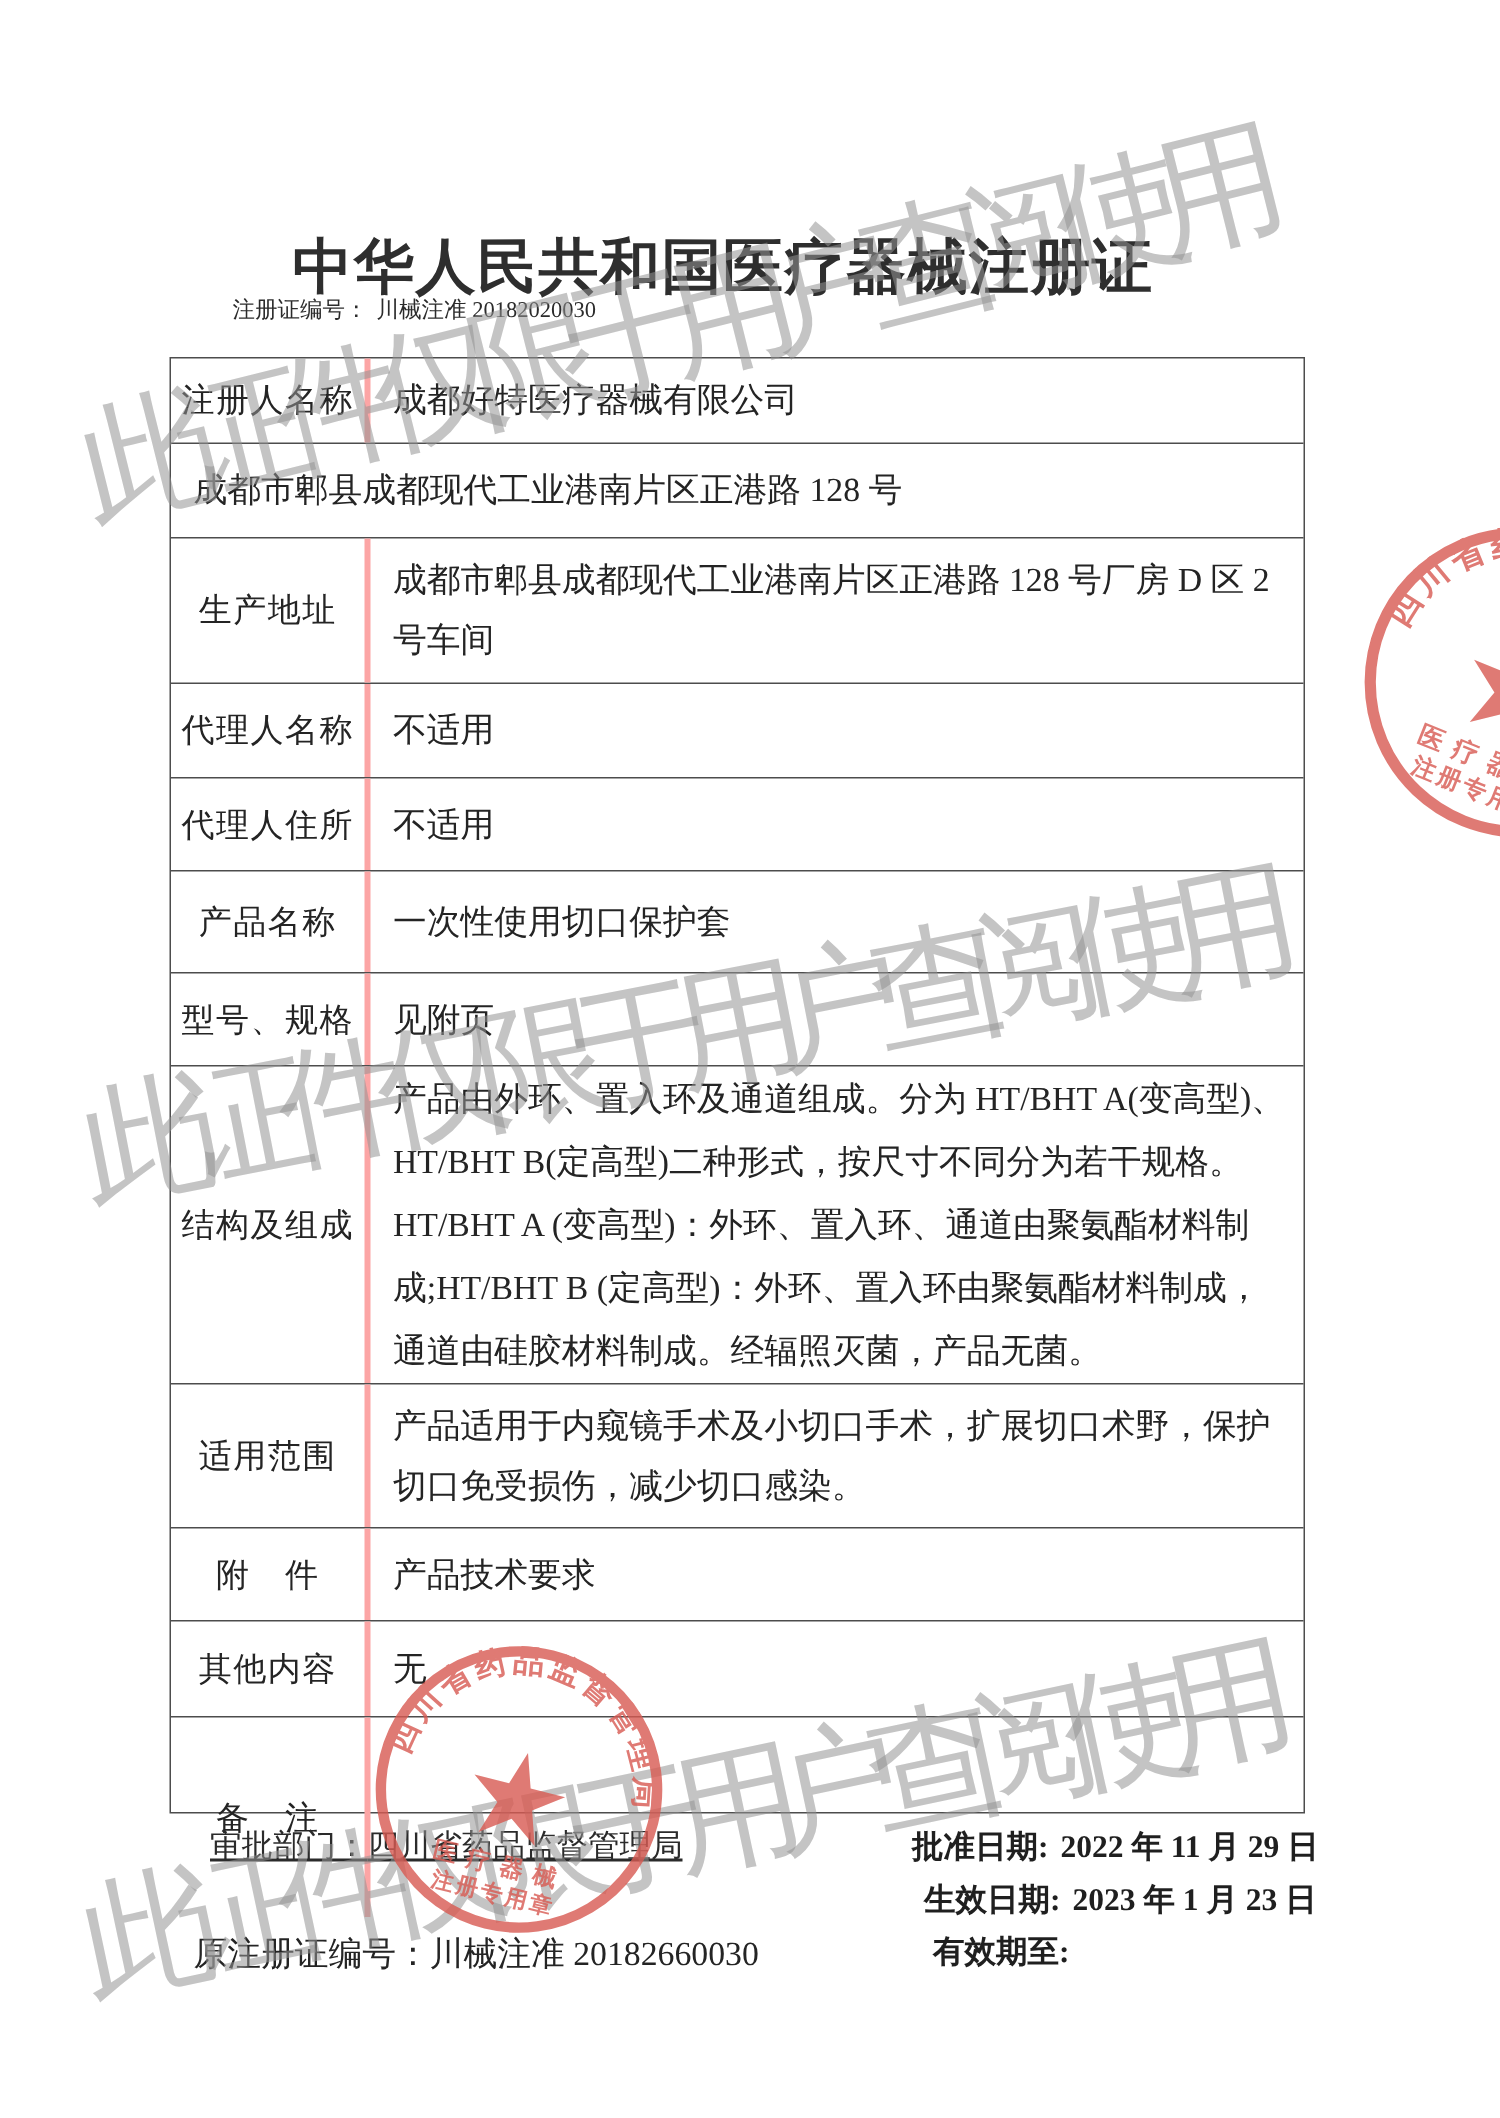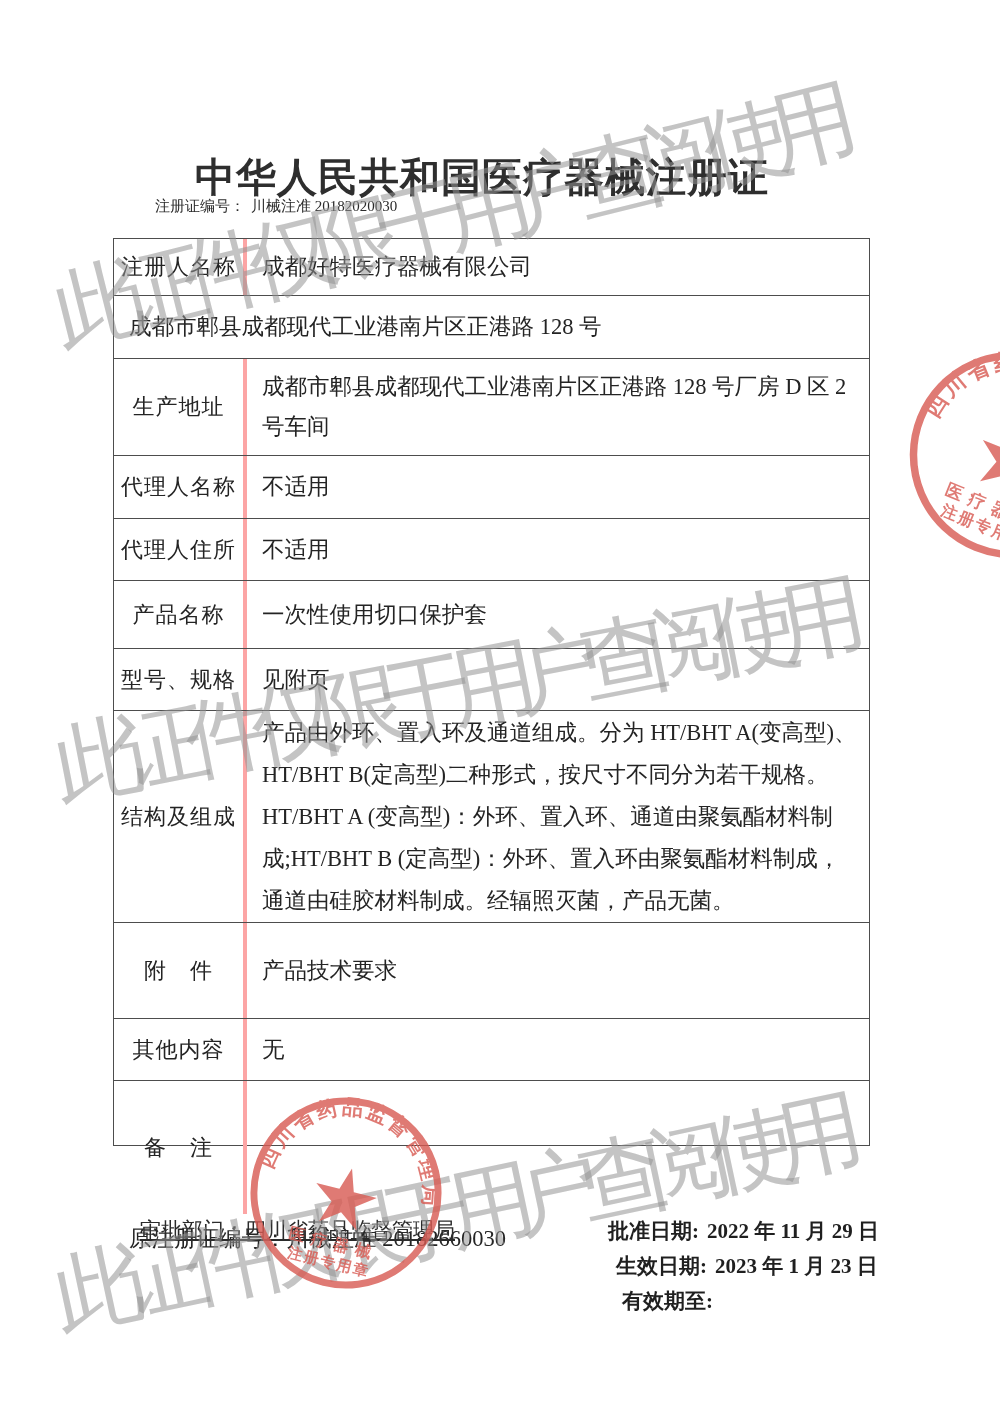--- a/index.html
+++ b/index.html
@@ -111,20 +111,24 @@
       </div>
       <div class="trow">
         <div class="tlabel">型号、规格</div>
         <div class="tvalue">见附页</div>
       </div>
       <div class="trow">
         <div class="tlabel">结构及组成</div>
         <div class="tvalue">产品由外环、置入环及通道组成。分为 HT/BHT A(变高型)、HT/BHT B(定高型)二种形式，按尺寸不同分为若干规格。HT/BHT A (变高型)：外环、置入环、通道由聚氨酯材料制成;HT/BHT B (定高型)：外环、置入环由聚氨酯材料制成，通道由硅胶材料制成。经辐照灭菌，产品无菌。</div>
       </div>
       <div class="trow">
+        <div class="tlabel">适用范围</div>
+        <div class="tvalue">产品适用于内窥镜手术及小切口手术，扩展切口术野，保护切口免受损伤，减少切口感染。</div>
+      </div>
+      <div class="trow">
         <div class="tlabel">附　件</div>
         <div class="tvalue">产品技术要求</div>
       </div>
       <div class="trow">
         <div class="tlabel">其他内容</div>
         <div class="tvalue">无</div>
       </div>
       <div class="trow">
         <div class="tlabel">备　注</div>
         <div class="tvalue">原注册证编号：川械注准 20182660030</div>

